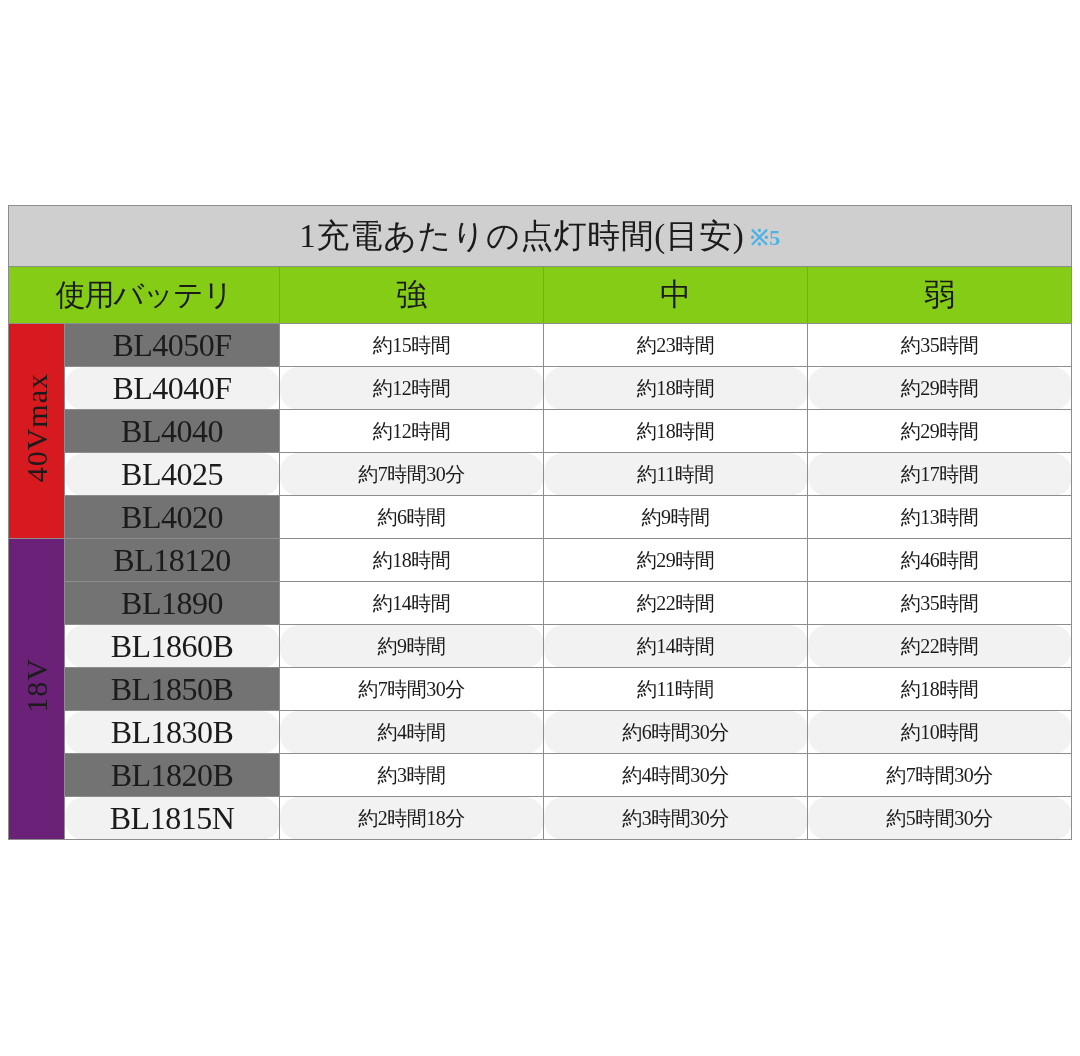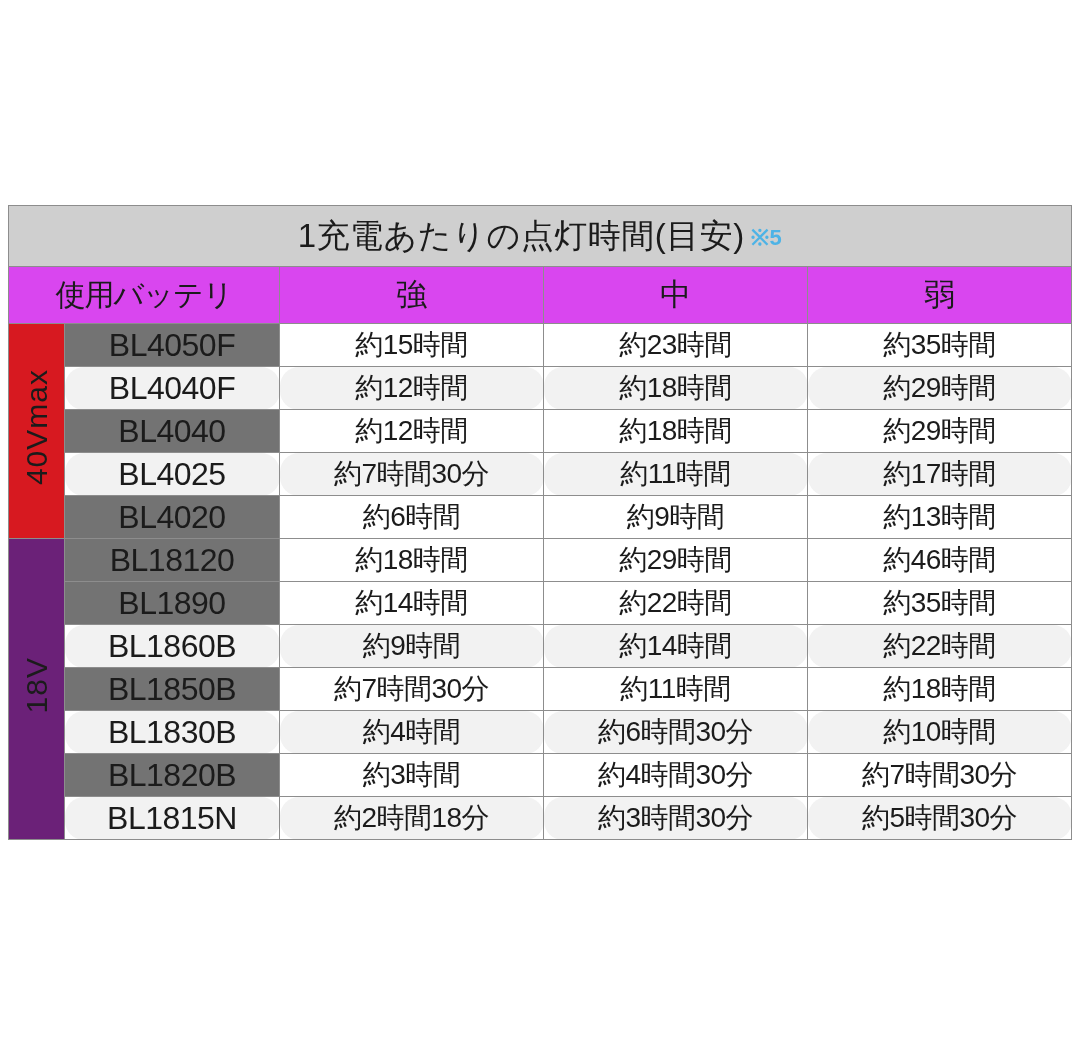--- a/index.html
+++ b/index.html
@@ -23,20 +23,21 @@
   .table-wrap {
     position: absolute;
     left: 8px;
     top: 205px;
     width: 1064px;
   }
   table.spec {
     border-collapse: collapse;
     width: 1064px;
     table-layout: fixed;
+    font-family: Liberation Serif, serif;
   }
   table.spec td, table.spec th {
     border: 1px solid #8d8d8d;
     padding: 0;
     font-weight: normal;
     color: #1b1b1b;
   }
   
   .title-cell {
     background: #cfcfcf;
@@ -49,21 +50,21 @@
   }
   .title-cell .note {
     font-size: 22px;
     color: #4db3e6;
     font-weight: bold;
     vertical-align: 2px;
     margin-left: 6px;
   }
   
   .hdr {
-    background: #d946ef;
+    background: #84cc16;
     text-align: center;
     height: 56px;
     font-size: 31px;
     font-weight: bold;
   }
   .hdr-battery {
     font-size: 30px;
     letter-spacing: -1px;
   }
   
@@ -89,21 +90,21 @@
   td.model {
     width: 215px;
     text-align: center;
     font-size: 32px;
     letter-spacing: -0.5px;
     height: 42px;
     background: #737373;
   }
   td.val {
     text-align: center;
-    font-size: 28px;
+    font-size: 20px;
     background: #ffffff;
     height: 42px;
     letter-spacing: -0.5px;
   }
   tr.alt td.model, tr.alt td.val {
     background: #f2f2f2;
     border-radius: 19px;
   }
   
   col.c-grp { width: 56px; }

